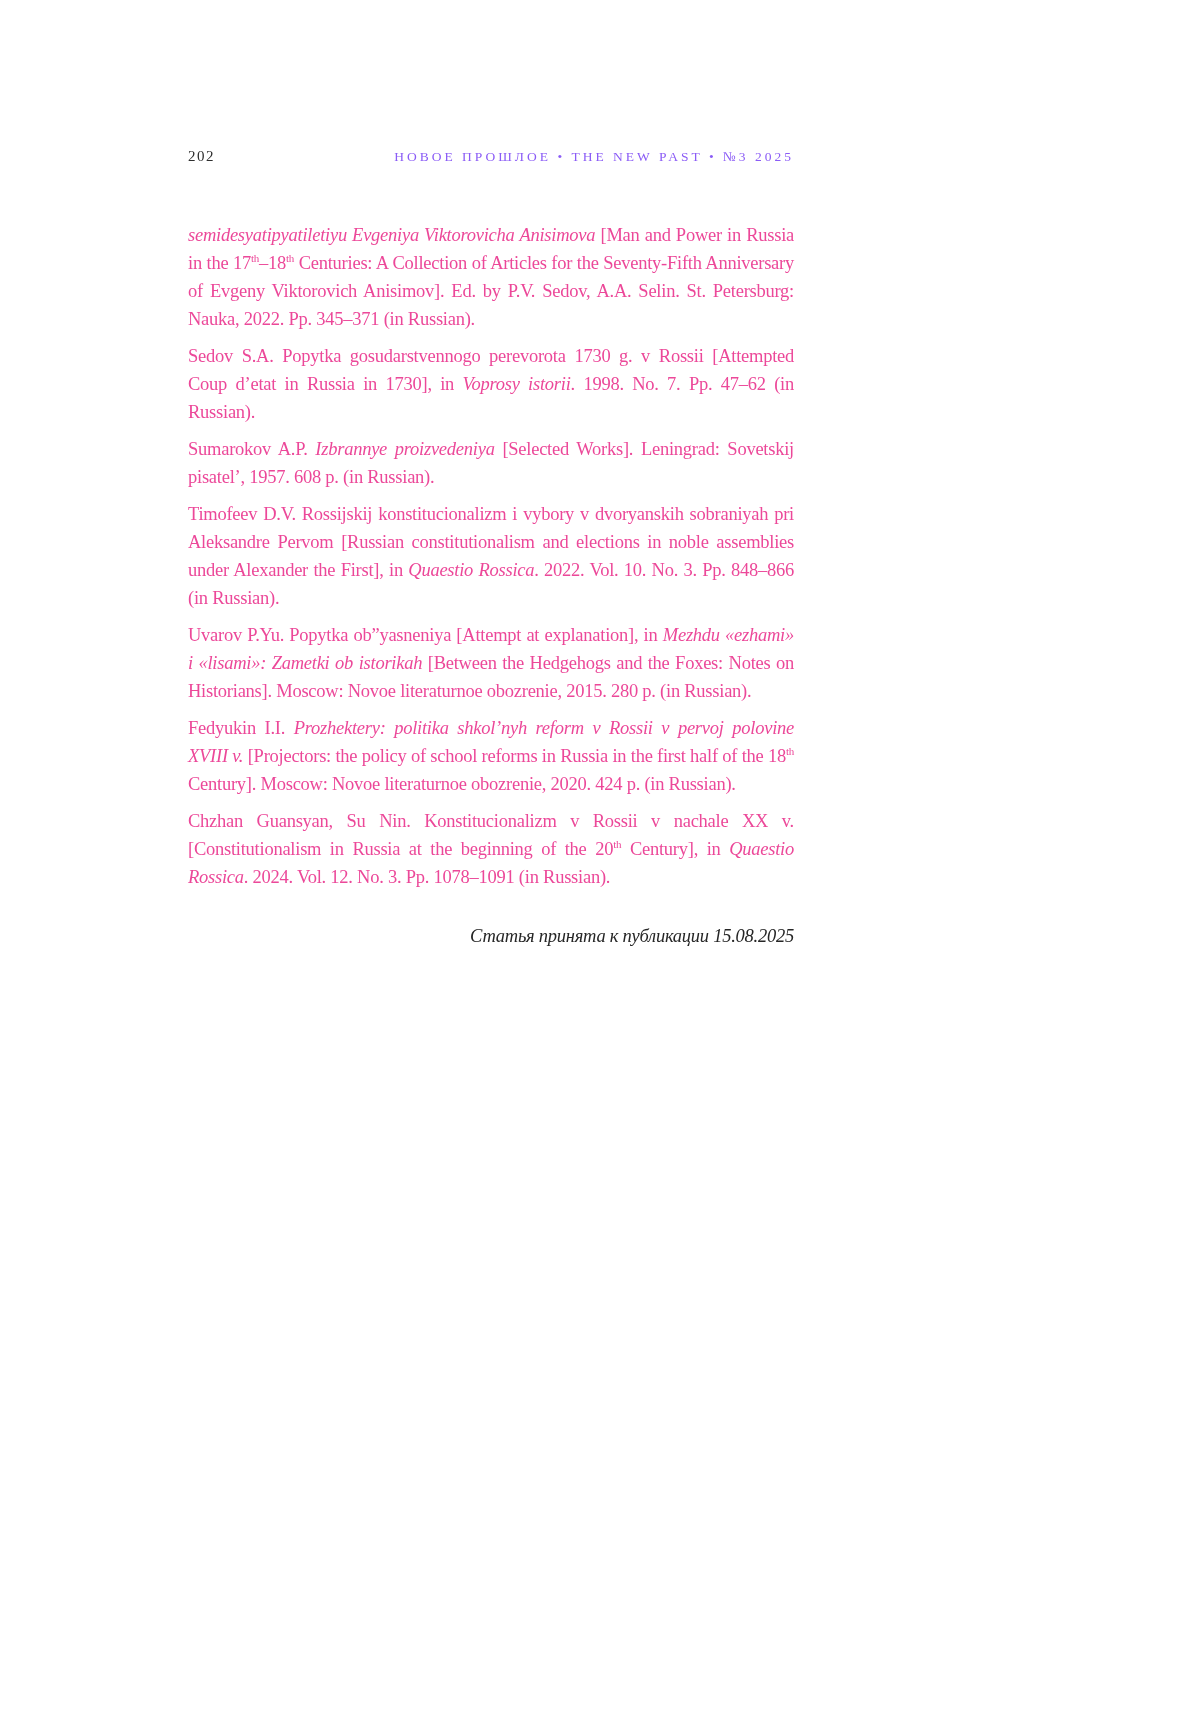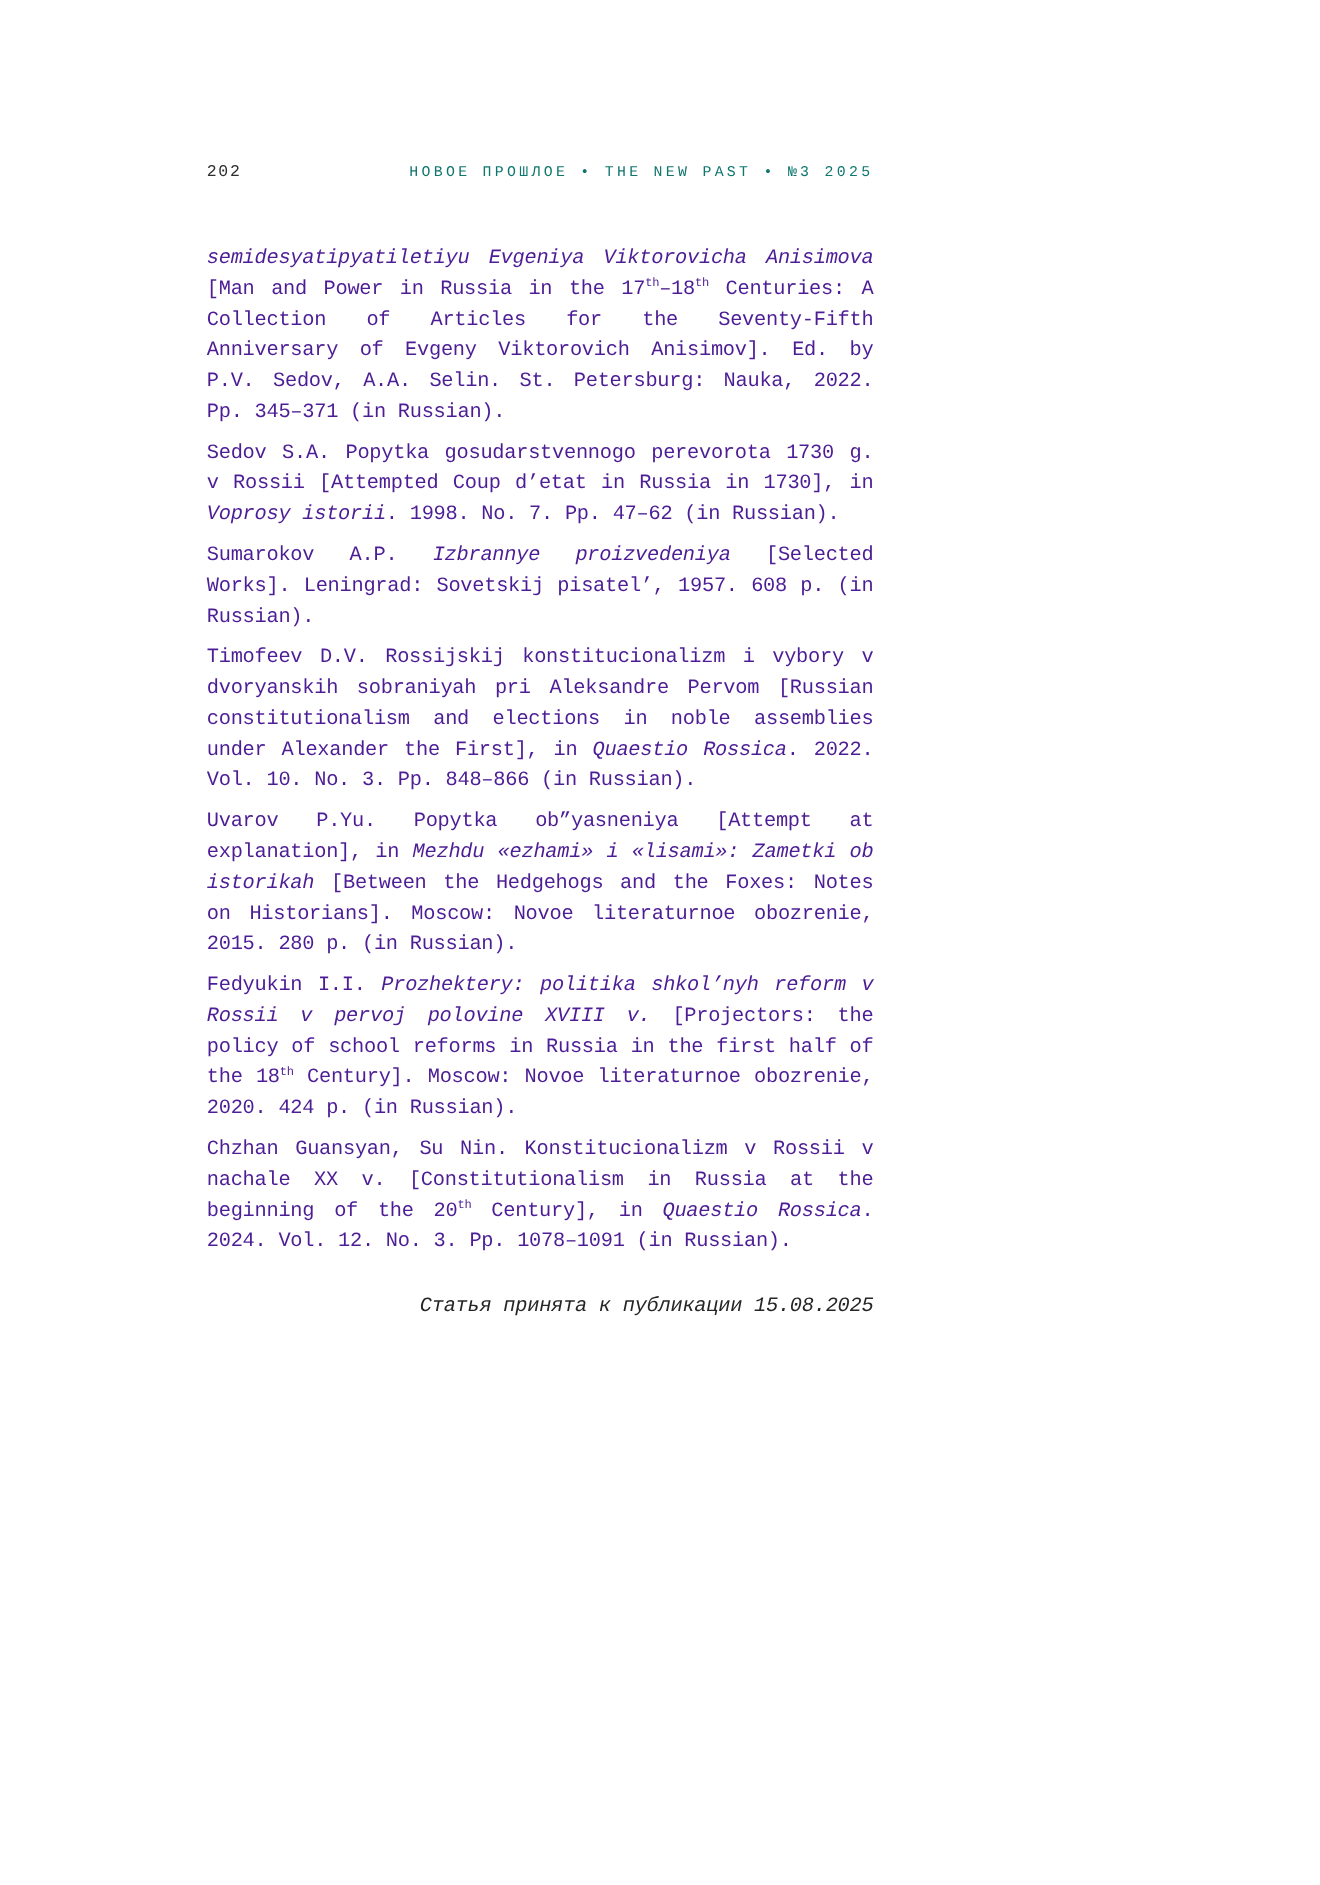--- a/index.html
+++ b/index.html
@@ -7,49 +7,49 @@
     padding: 0;
     background: #ffffff;
   }
   .page {
     position: relative;
     width: 1016px;
     height: 1714px;
     background: #ffffff;
     box-sizing: border-box;
     padding: 148px 222px 0 188px;
-    font-family: Liberation Mono, monospace;
+    font-family: Liberation Serif, serif;
     color: #262626;
     overflow: hidden;
   }
   .header {
     display: flex;
     justify-content: space-between;
     align-items: baseline;
     margin-bottom: 56px;
   }
   .pagenum {
     font-size: 15px;
     letter-spacing: 1.5px;
     color: #2e2e2e;
   }
   .runtitle {
     font-size: 13.5px;
     letter-spacing: 3px;
-    color: #0f766e;
+    color: #8b5cf6;
     white-space: nowrap;
   }
   .refs p.ref {
     margin: 0 0 9px 0;
     font-size: 18.5px;
     line-height: 28px;
     letter-spacing: -0.25px;
     text-align: justify;
     hyphens: none;
-    color: #4c1d95;
+    color: #ec4899;
   }
   .it { font-style: italic; }
   sup {
     font-size: 11px;
     line-height: 0;
     vertical-align: super;
   }
   .accept {
     margin-top: 31px;
     text-align: right;

